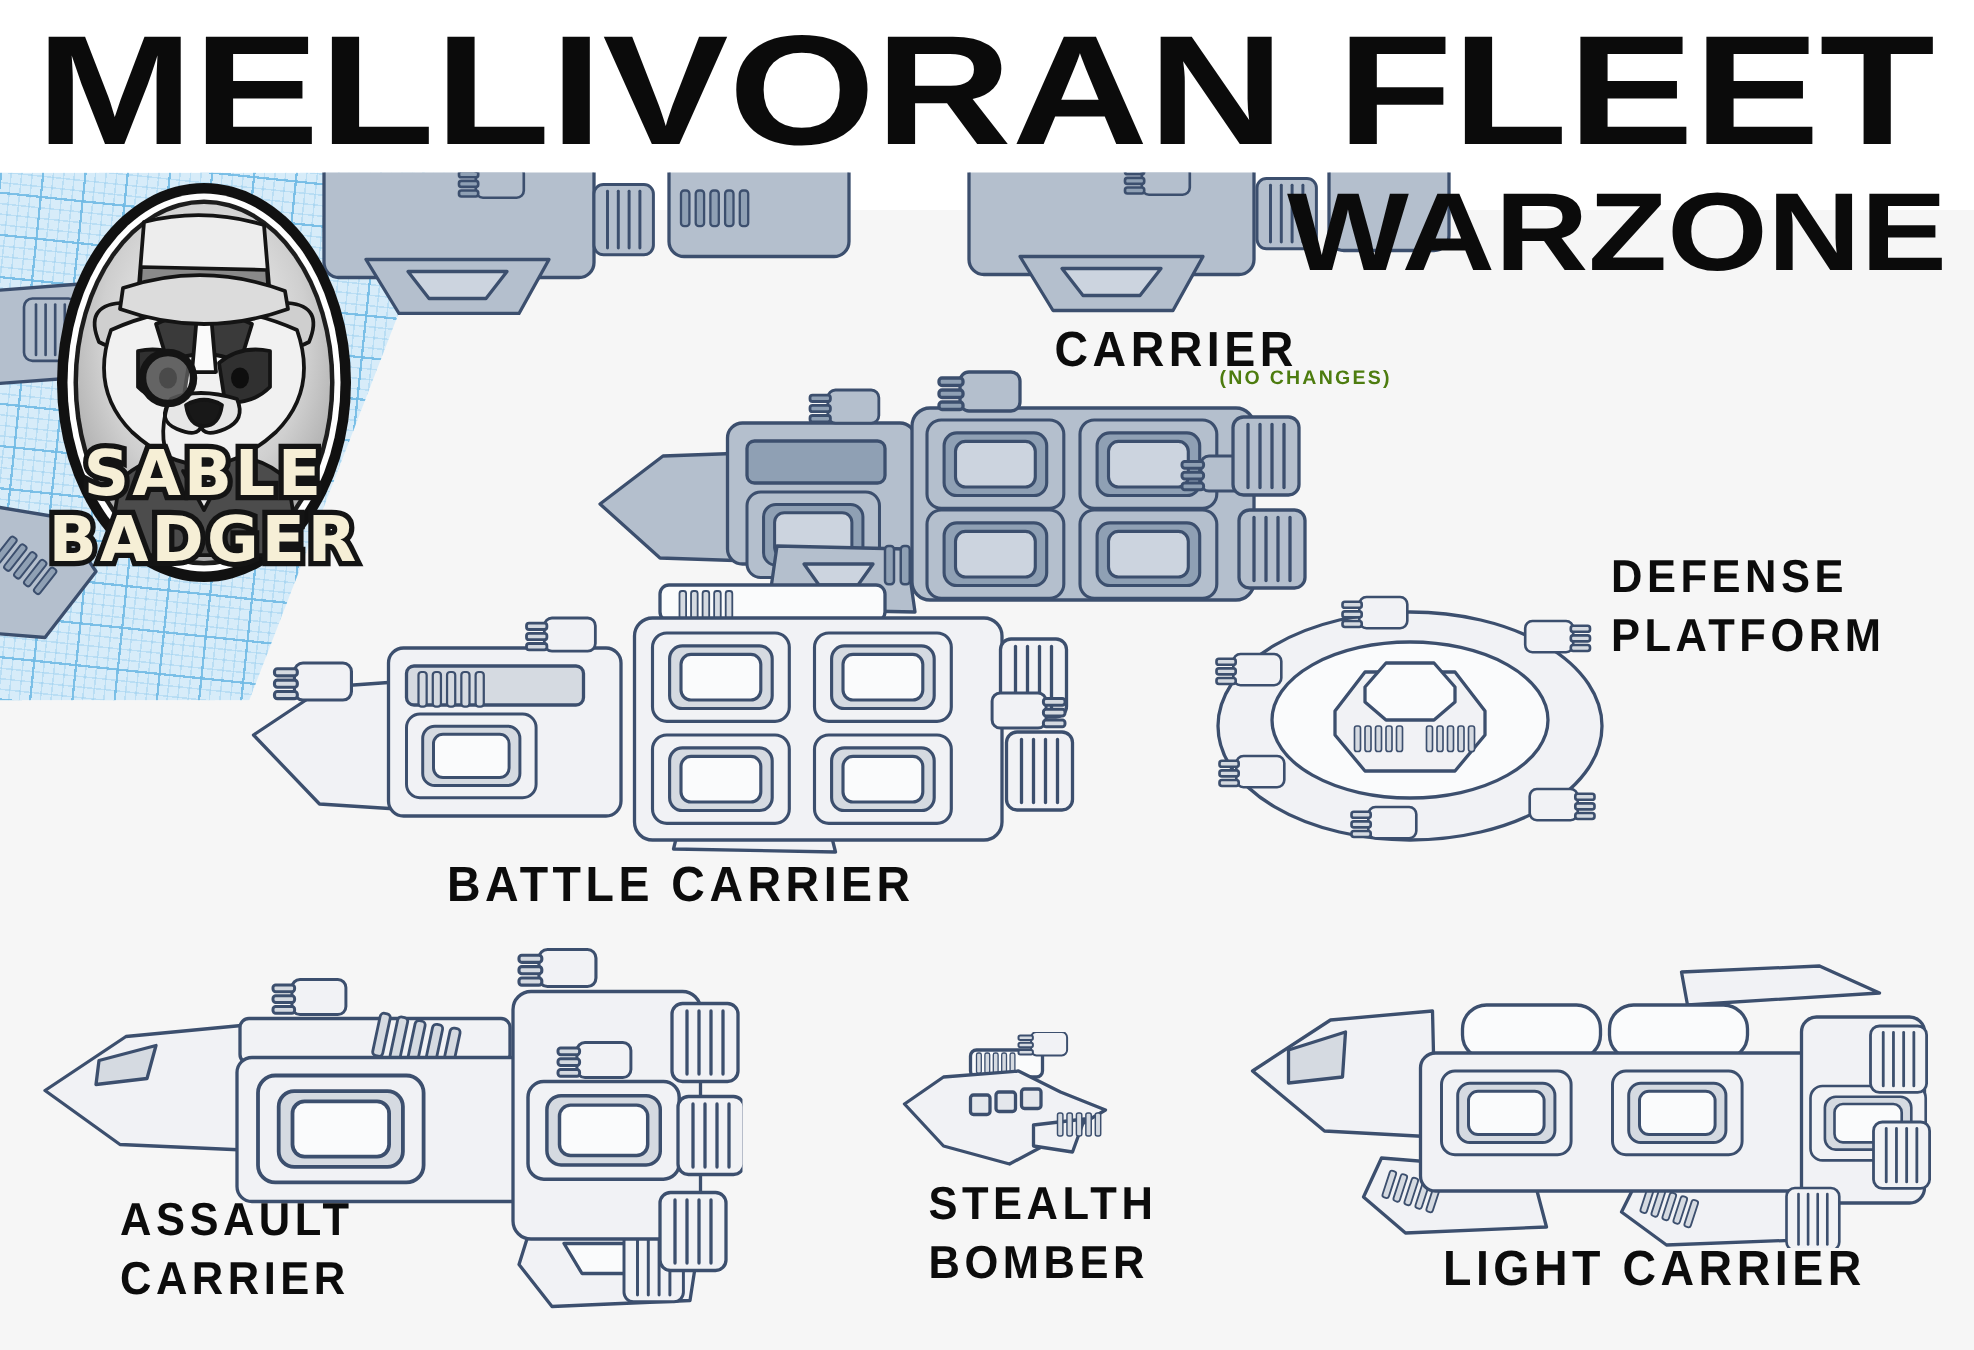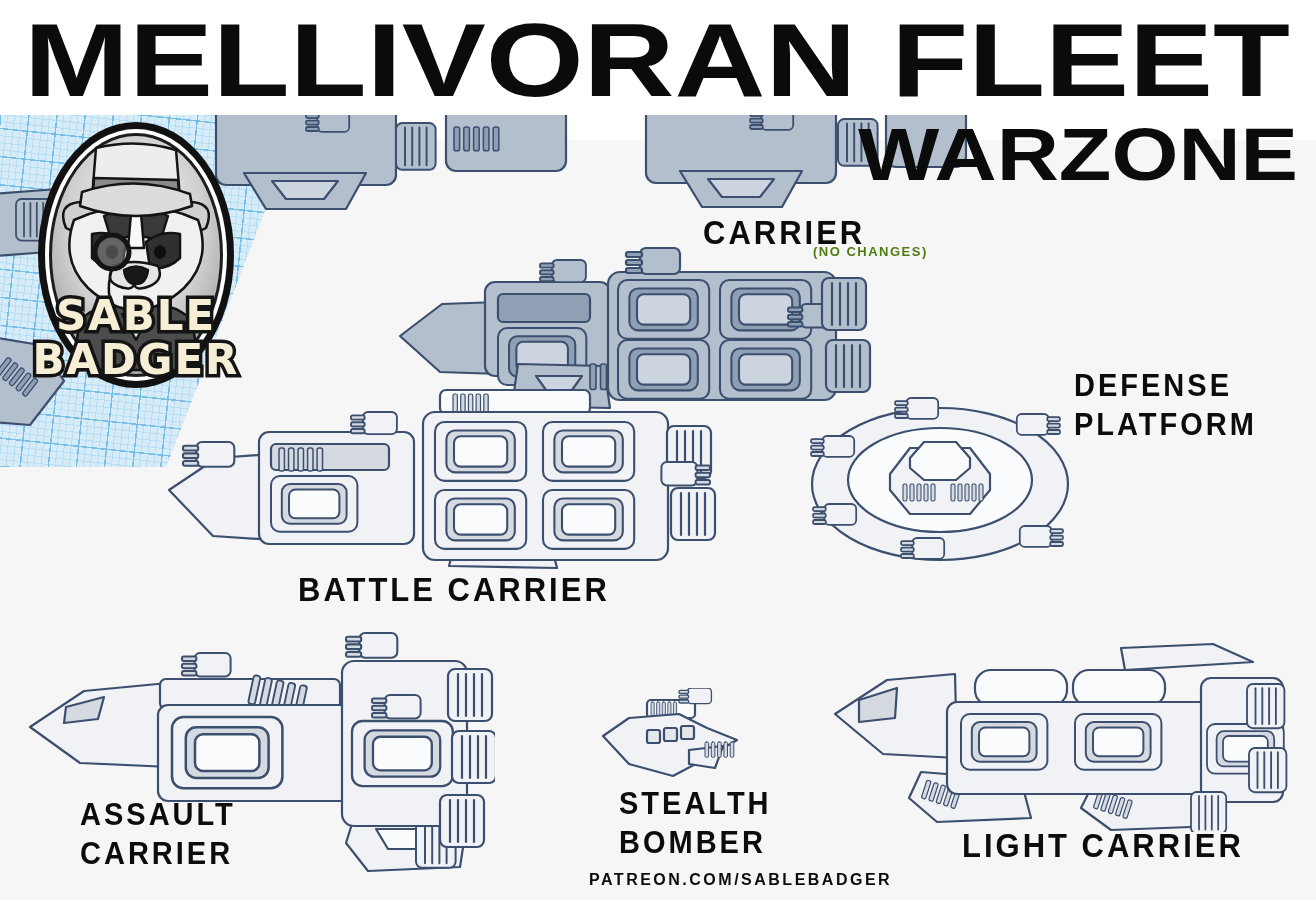--- a/index.html
+++ b/index.html
@@ -274,15 +274,14 @@
     <use href="#pod" transform="translate(136,92) scale(0.9)"></use>
     <use href="#pod" transform="translate(250,92) scale(0.9)"></use>
     <rect class="hull" x="376" y="56" width="82" height="124" rx="10"></rect>
     <use href="#pod" transform="translate(382,102) scale(0.8)"></use>
     <use href="#eng" transform="translate(422,62) scale(0.85)"></use>
     <use href="#eng" transform="translate(424,126) scale(0.85)"></use>
     <use href="#eng" transform="translate(366,170) scale(0.8)"></use>
   </svg>
   <div class="label fs31" style="left:962px;top:827px">LIGHT CARRIER</div>
 
-  <div class="footer-link">PATREON.COM/SABLEBADGER</div>
 
 </div>
 
 </body></html>

